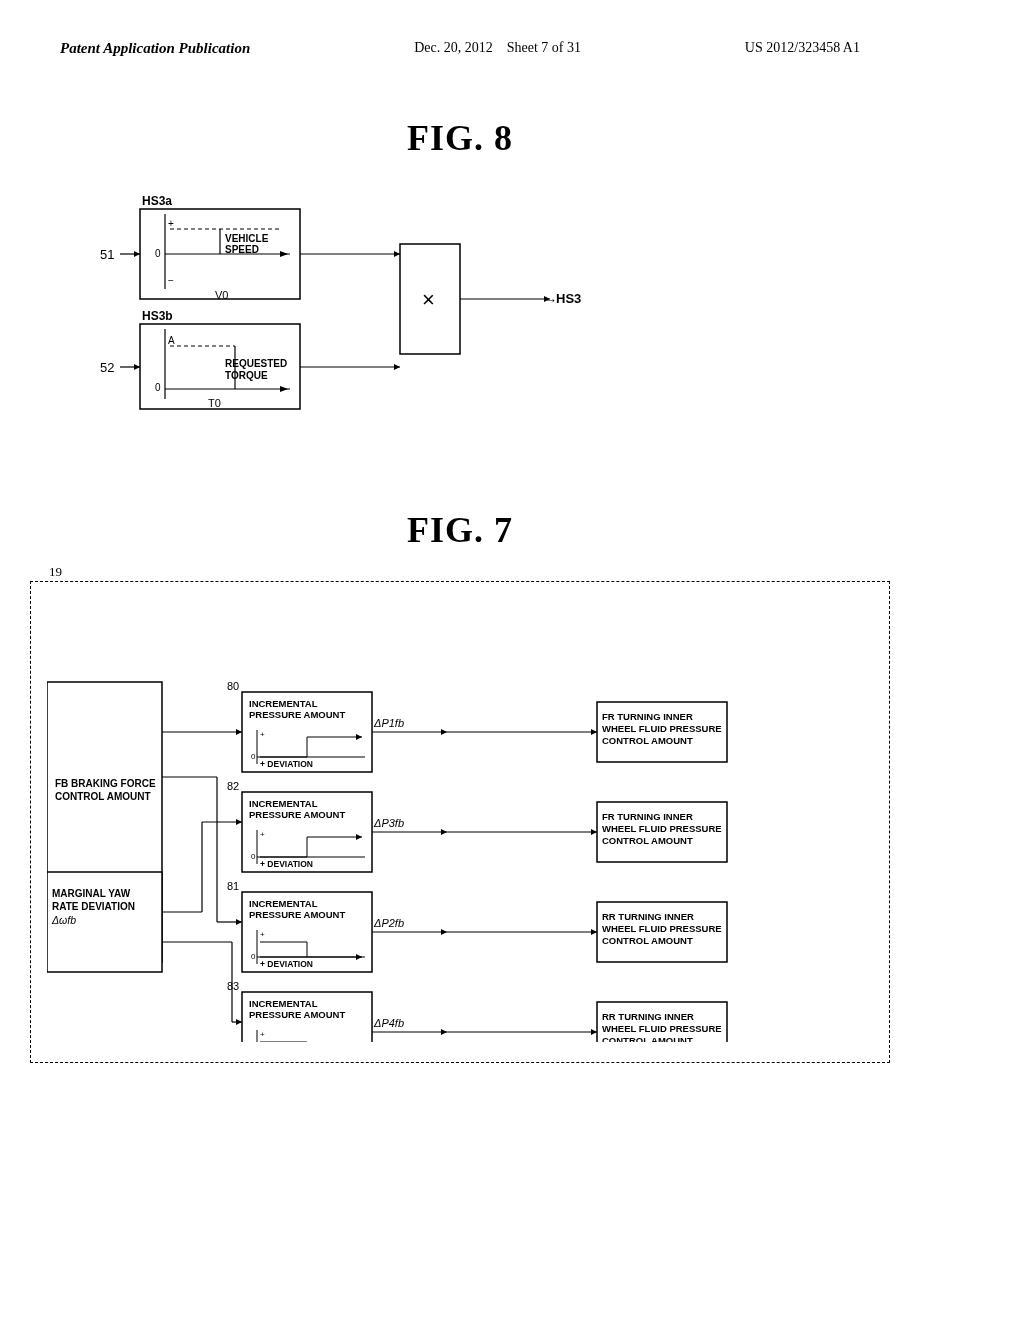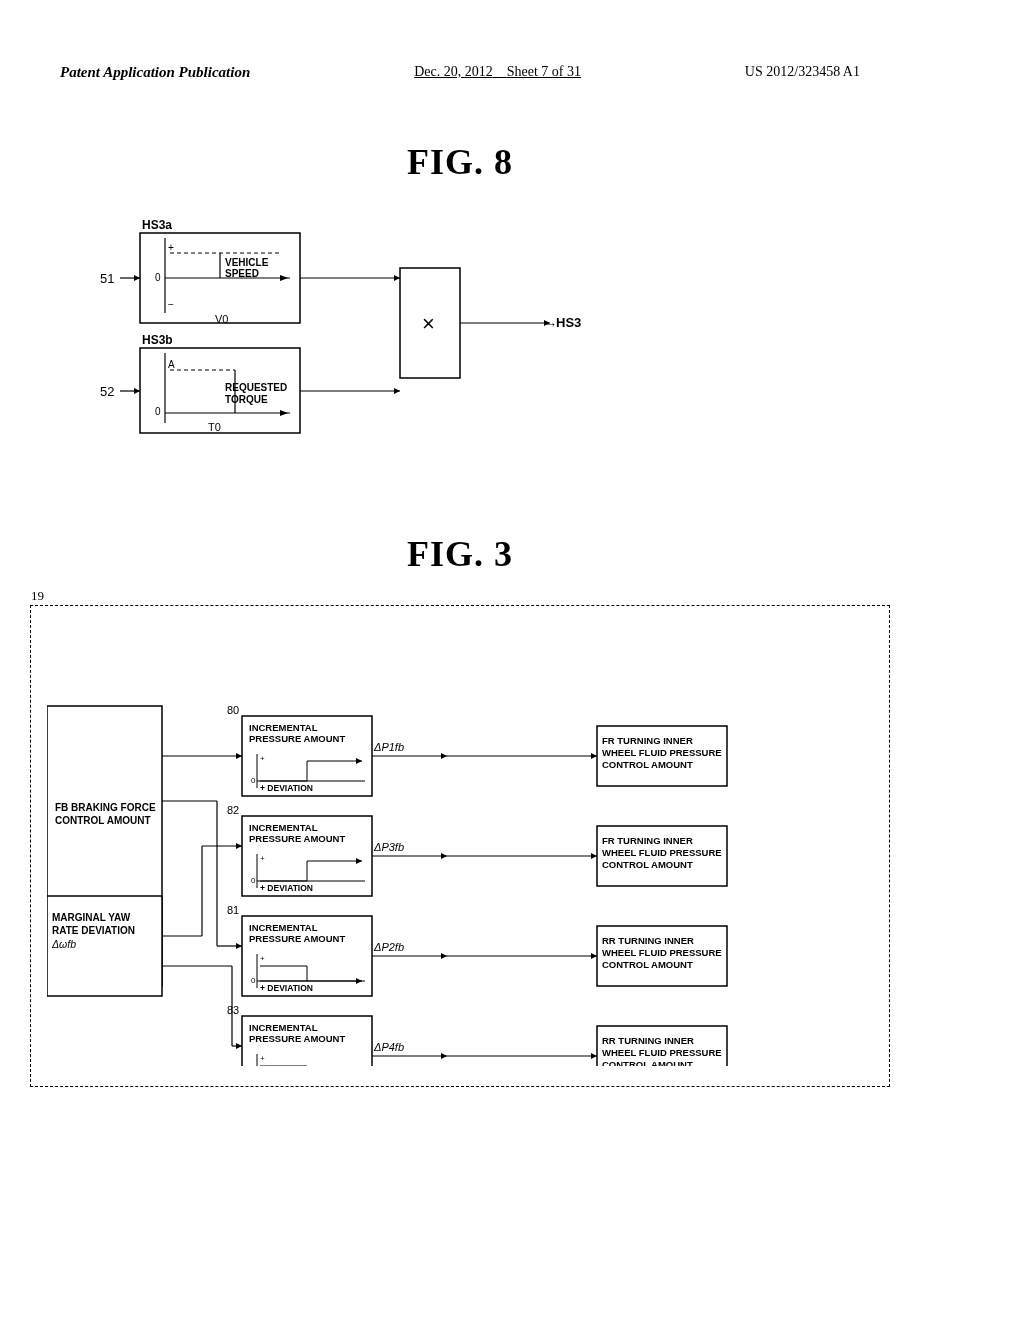--- a/index.html
+++ b/index.html
@@ -8,21 +8,21 @@
       font-family: 'Times New Roman', Times, serif;
       width: 1024px;
       min-height: 1320px;
       position: relative;
       overflow-x: hidden;
     }
 
     .page {
       width: 920px;
       min-height: 1320px;
-      padding: 64px 60px;
+      padding: 40px 60px;
       position: relative;
     }
 
     
     .header {
       display: flex;
       justify-content: space-between;
       align-items: flex-start;
       margin-bottom: 60px;
       font-size: 14px;
@@ -32,21 +32,20 @@
       font-style: italic;
       font-size: 15px;
     }
     .header-right {
       text-align: left;
       font-size: 14px;
     }
     .header-center {
       text-align: center;
       font-size: 14px;
-      text-decoration: underline;
     }
 
     
     .fig-title {
       text-align: center;
       font-size: 36px;
       font-weight: bold;
       margin-bottom: 30px;
       letter-spacing: 1px;
       margin-top: 28px;
@@ -85,21 +84,21 @@
     .fig9-outer {
       border: 1.5px dashed #000;
       position: relative;
       width: 860px;
       padding: 20px 16px;
     }
 
     .fig9-label-19 {
       position: absolute;
       top: -18px;
-      left: 0;
+      left: 18px;
       font-size: 13px;
     }
 
   </style>
 </head>
 <body>
 
 <div class="page">
 
   <div class="header">
@@ -186,21 +185,21 @@
         <line x1="400" y1="110" x2="490" y2="110" stroke="black" stroke-width="1.2"></line>
         <polygon points="484,107 490,110 484,113" fill="black"></polygon>
 
         <text x="496" y="114" font-size="13" font-family="Arial" font-weight="bold">HS3</text>
         <text x="484" y="114" font-size="13" font-family="Arial">→</text>
 
       </svg>
     </div>
   </div>
 
-  <div class="fig-title">FIG. 3</div>
+  <div class="fig-title">FIG. 7</div>
 
   <div class="fig9-container">
     <div class="fig9-outer">
       <span class="fig9-label-19">19</span>
 
       <svg width="828" height="440" viewBox="0 0 828 440" style="display:block;">
 
         <rect x="0" y="80" width="115" height="280" fill="white" stroke="black" stroke-width="1.5"></rect>
         <text x="8" y="185" font-size="10" font-family="Arial" font-weight="bold">FB BRAKING FORCE</text>
         <text x="8" y="198" font-size="10" font-family="Arial" font-weight="bold">CONTROL AMOUNT</text>

